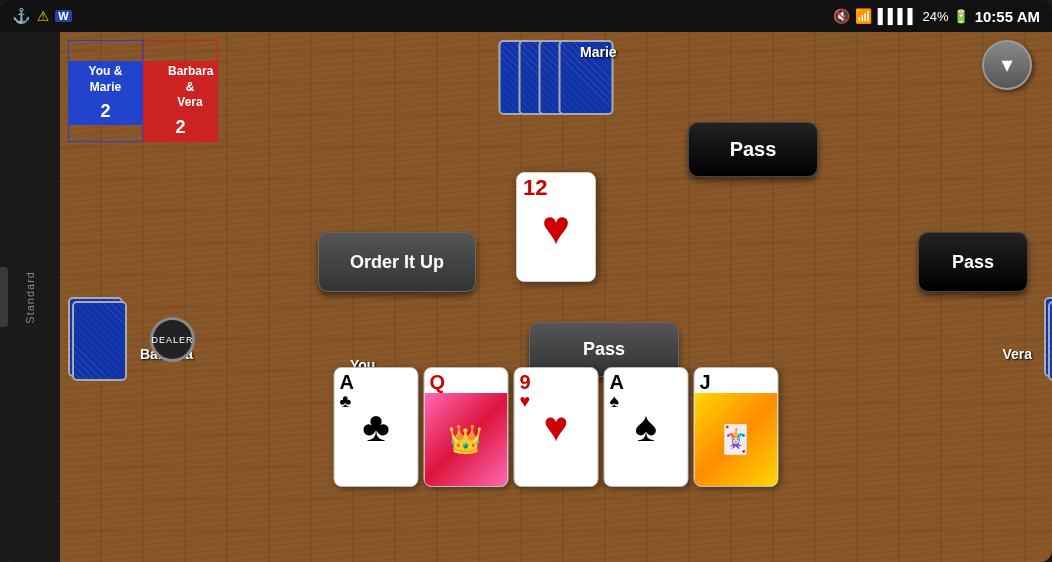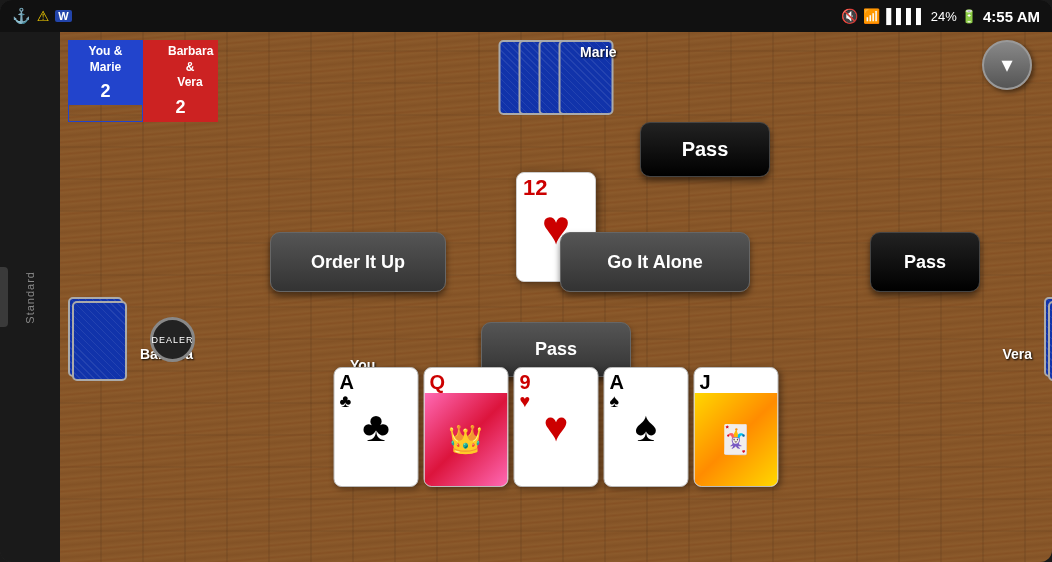--- a/index.html
+++ b/index.html
@@ -138,20 +138,21 @@
     }
     .score-col.blue { border-color: #2244cc; }
     .score-col.red { border-color: #cc2222; }
     .score-header {
       padding: 3px 5px;
       color: white;
       font-size: 12px;
       font-weight: bold;
       text-align: center;
       line-height: 1.3;
+      margin-top: 20px;
     }
     .score-header.blue { background: #2244cc; }
     .score-header.red { background: #cc2222; padding-left: 24px; }
     .score-value {
       background: white;
       text-align: center;
       font-size: 18px;
       font-weight: bold;
       padding: 3px 0;
     }
@@ -203,20 +204,21 @@
     
     .game-btn {
       position: absolute;
       border-radius: 10px;
       border: none;
       font-size: 18px;
       font-weight: bold;
       cursor: pointer;
       box-shadow: 0 4px 6px rgba(0,0,0,0.5);
       z-index: 10;
+      margin-left: 48px;
     }
     .btn-dark {
       background: linear-gradient(to bottom, #555, #333);
       color: white;
       border: 1px solid #666;
     }
     .btn-black {
       background: linear-gradient(to bottom, #222, #000);
       color: white;
       border: 1px solid #444;
@@ -231,21 +233,21 @@
     .btn-marie-pass {
       top: 90px;
       left: 580px;
       width: 130px;
       height: 55px;
       font-size: 20px;
     }
     .btn-order-it-up {
       top: 200px;
       left: 210px;
-      width: 176px;
+      width: 158px;
       height: 60px;
     }
     .btn-go-it-alone {
       top: 200px;
       left: 500px;
       width: 190px;
       height: 60px;
     }
     .btn-pass-right {
       top: 200px;
@@ -448,21 +450,21 @@
       <span style="font-size:15px;">⚓</span>
       <span style="color:#ffd700;font-size:14px;">⚠</span>
       <span class="w-badge">W</span>
     </div>
     <div class="status-right">
       <span style="font-size:14px;">🔇</span>
       <span style="font-size:14px;">📶</span>
       <span class="signal-bars">▌▌▌▌</span>
       <span>24%</span>
       <span>🔋</span>
-      <span style="font-weight:bold;font-size:15px;">4:55 AM</span>
+      <span style="font-weight:bold;font-size:15px;">10:55 AM</span>
     </div>
   </div>
 
   <div class="left-bar">
     <div class="side-notch"></div>
     <span class="left-bar-text">Standard</span>
   </div>
 
   <div class="game-area">
 
@@ -510,21 +512,20 @@
       <span>DEALER</span>
     </div>
 
     <div class="center-card">
       <div class="card-rank red-card">12</div>
       <div class="card-suit-center red-card">♥</div>
     </div>
 
     <button class="game-btn btn-dark btn-order-it-up">Order It Up</button>
 
-    <button class="game-btn btn-dark btn-go-it-alone">Go It Alone</button>
 
     <button class="game-btn btn-black btn-pass-right">Pass</button>
 
     <button class="game-btn btn-dark btn-pass-center">Pass</button>
 
     <div class="player-label" style="bottom: 189px; left: 290px;">You</div>
 
     <div class="player-hand">
 
       <div class="hand-card">

